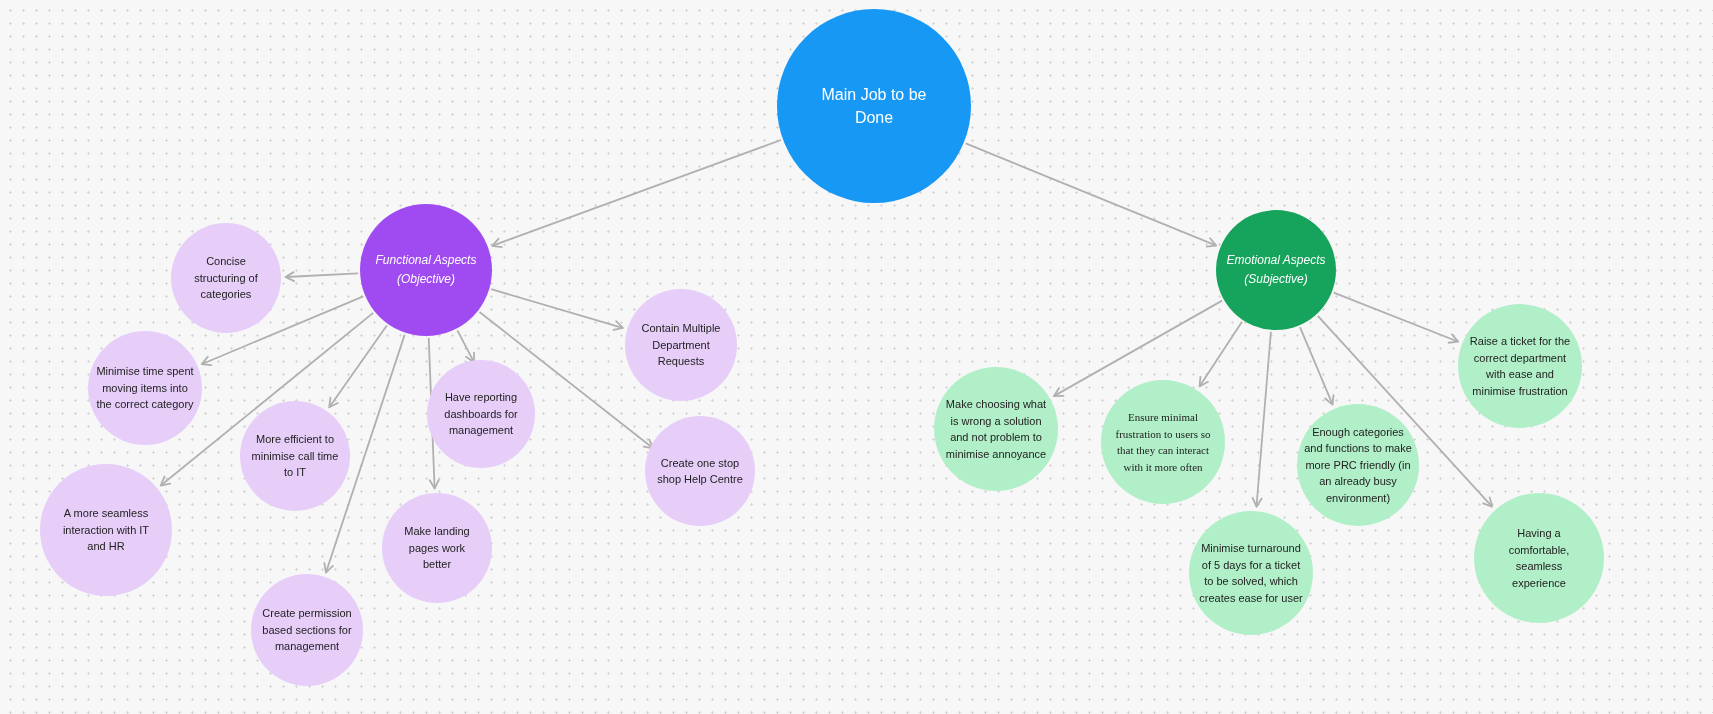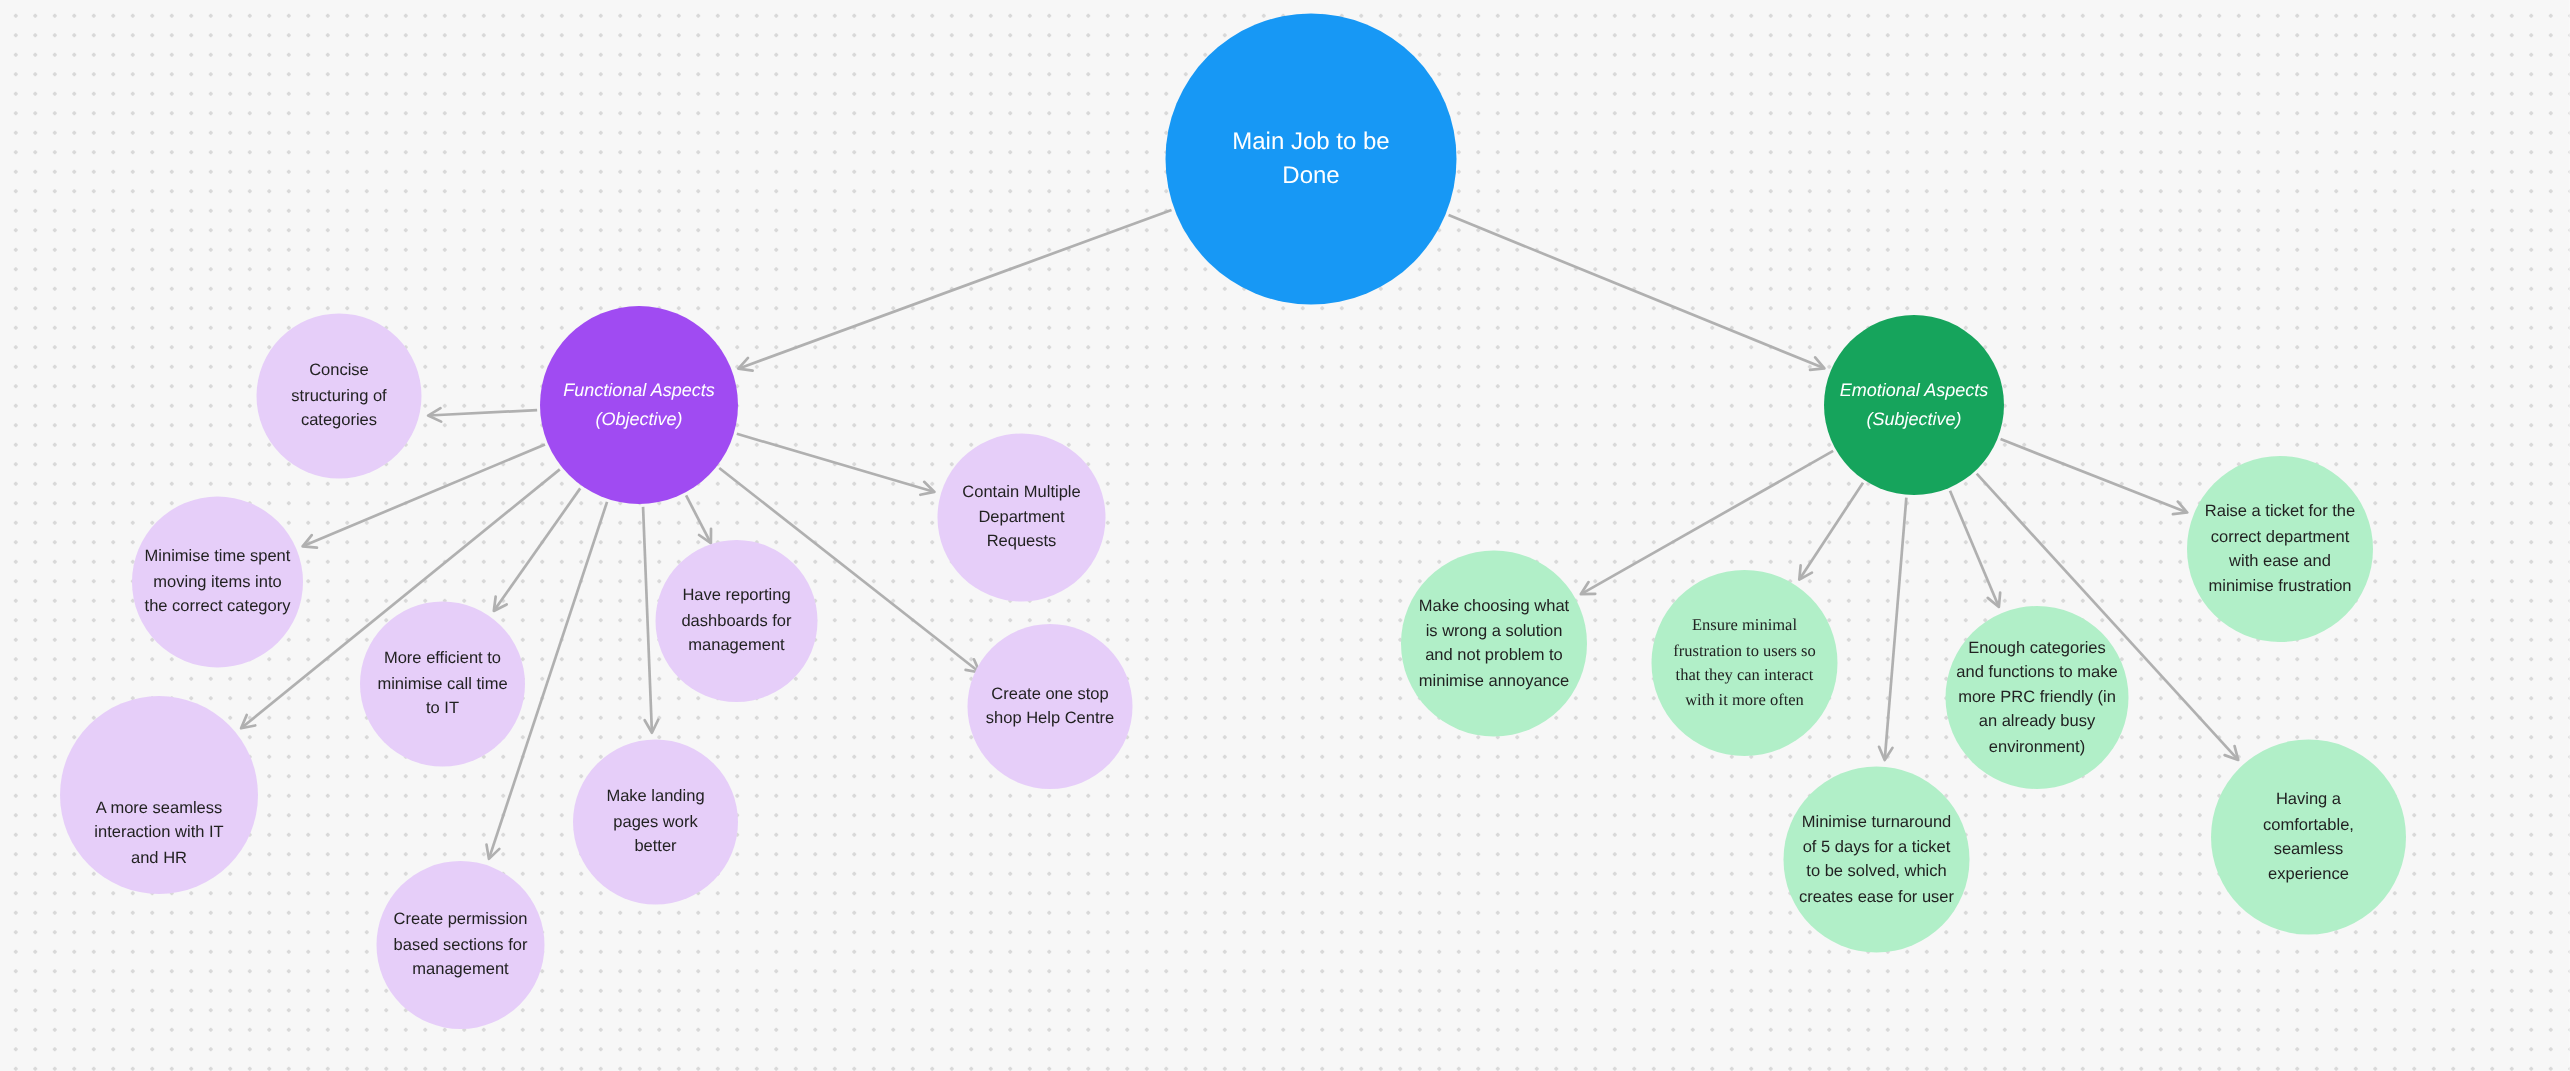--- a/index.html
+++ b/index.html
@@ -76,39 +76,39 @@
   <div id="nodes-layer">
       <div class="node level-main" style="left: 777px; top: 9px; width: 194px; height: 194px; background: rgb(23, 152, 245); color: rgb(255, 255, 255); font-size: 16px; padding: 30px;">
         <span class="node-label">Main Job to be Done</span>
       </div>
       <div class="node level-branch" style="left: 360px; top: 204px; width: 132px; height: 132px; background: rgb(160, 75, 242); color: rgb(255, 255, 255); font-size: 12px; padding: 8px;">
         <span class="node-label">Functional Aspects (Objective)</span>
       </div>
       <div class="node level-branch" style="left: 1216px; top: 210px; width: 120px; height: 120px; background: rgb(22, 164, 92); color: rgb(255, 255, 255); font-size: 12px; padding: 8px;">
         <span class="node-label">Emotional Aspects (Subjective)</span>
       </div>
-      <div class="node level-child" style="left: 171px; top: 209px; width: 110px; height: 110px; background: rgb(230, 206, 249); color: rgb(34, 34, 34); font-size: 11px; padding: 10px;">
+      <div class="node level-child" style="left: 171px; top: 223px; width: 110px; height: 110px; background: rgb(230, 206, 249); color: rgb(34, 34, 34); font-size: 11px; padding: 10px;">
         <span class="node-label">Concise structuring of categories</span>
       </div>
       <div class="node level-child" style="left: 88px; top: 331px; width: 114px; height: 114px; background: rgb(230, 206, 249); color: rgb(34, 34, 34); font-size: 11px; padding: 8px;">
         <span class="node-label">Minimise time spent moving items into the correct category</span>
       </div>
-      <div class="node level-child" style="left: 40px; top: 464px; width: 132px; height: 132px; background: rgb(230, 206, 249); color: rgb(34, 34, 34); font-size: 11px; padding: 16px; align-items: flex-end;">
+      <div class="node level-child" style="left: 40px; top: 464px; width: 132px; height: 132px; background: rgb(230, 206, 249); color: rgb(34, 34, 34); font-size: 11px; padding: 16px;">
         <span class="node-label">A more seamless interaction with IT and HR</span>
       </div>
       <div class="node level-child" style="left: 240px; top: 401px; width: 110px; height: 110px; background: rgb(230, 206, 249); color: rgb(34, 34, 34); font-size: 11px; padding: 9px;">
         <span class="node-label">More efficient to minimise call time to IT</span>
       </div>
       <div class="node level-child" style="left: 251px; top: 574px; width: 112px; height: 112px; background: rgb(230, 206, 249); color: rgb(34, 34, 34); font-size: 11px; padding: 9px;">
         <span class="node-label">Create permission based sections for management</span>
       </div>
       <div class="node level-child" style="left: 382px; top: 493px; width: 110px; height: 110px; background: rgb(230, 206, 249); color: rgb(34, 34, 34); font-size: 11px; padding: 12px;">
         <span class="node-label">Make landing pages work better</span>
       </div>
-      <div class="node level-child" style="left: 437px; top: 360px; width: 108px; height: 108px; background: rgb(230, 206, 249); color: rgb(34, 34, 34); font-size: 11px; padding: 7px;">
+      <div class="node level-child" style="left: 427px; top: 360px; width: 108px; height: 108px; background: rgb(230, 206, 249); color: rgb(34, 34, 34); font-size: 11px; padding: 7px;">
         <span class="node-label">Have reporting dashboards for management</span>
       </div>
       <div class="node level-child" style="left: 625px; top: 289px; width: 112px; height: 112px; background: rgb(230, 206, 249); color: rgb(34, 34, 34); font-size: 11px; padding: 10px;">
         <span class="node-label">Contain Multiple Department Requests</span>
       </div>
       <div class="node level-child" style="left: 645px; top: 416px; width: 110px; height: 110px; background: rgb(230, 206, 249); color: rgb(34, 34, 34); font-size: 11px; padding: 11px;">
         <span class="node-label">Create one stop shop Help Centre</span>
       </div>
       <div class="node level-child" style="left: 934px; top: 367px; width: 124px; height: 124px; background: rgb(177, 239, 200); color: rgb(34, 34, 34); font-size: 11px; padding: 9px;">
         <span class="node-label">Make choosing what is wrong a solution and not problem to minimise annoyance</span>

